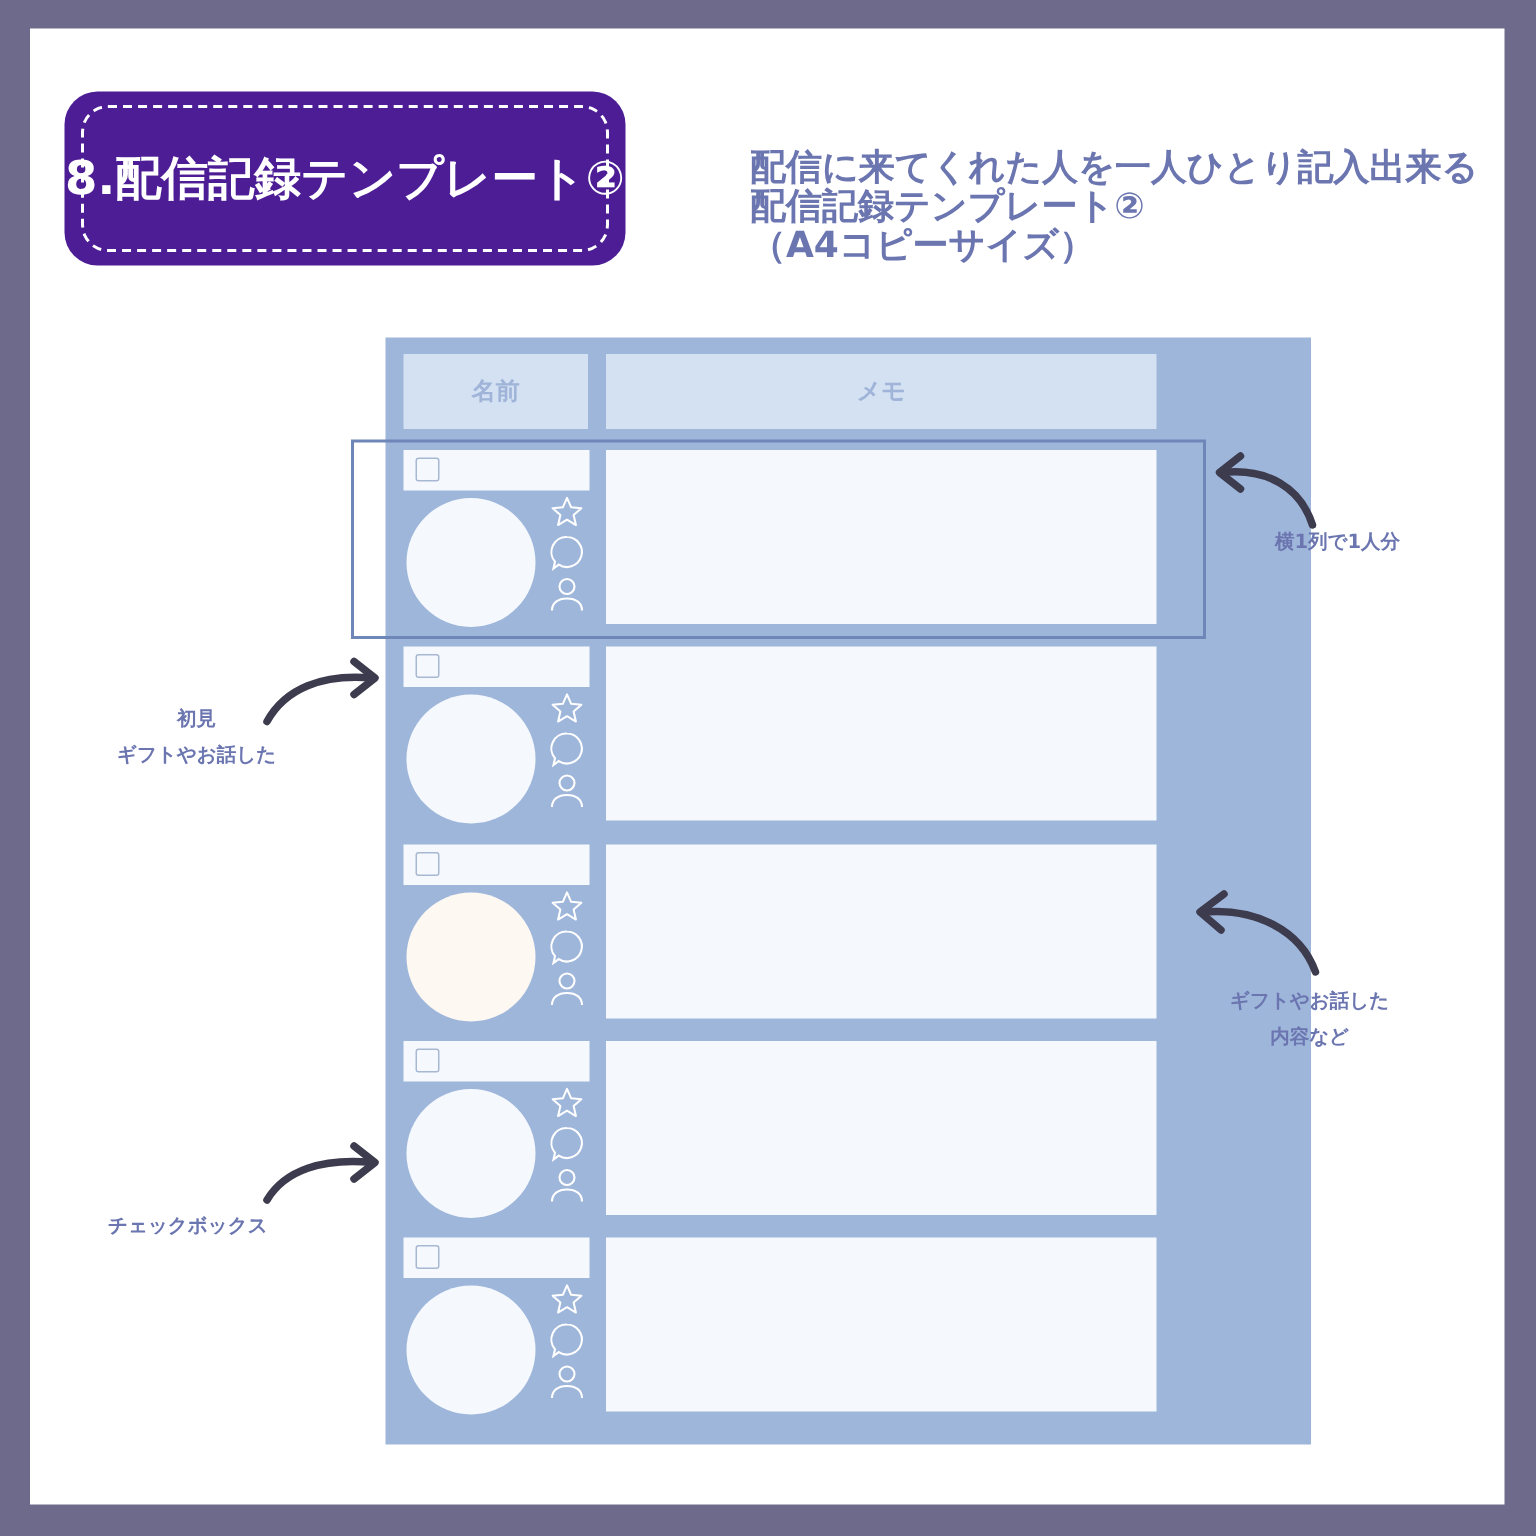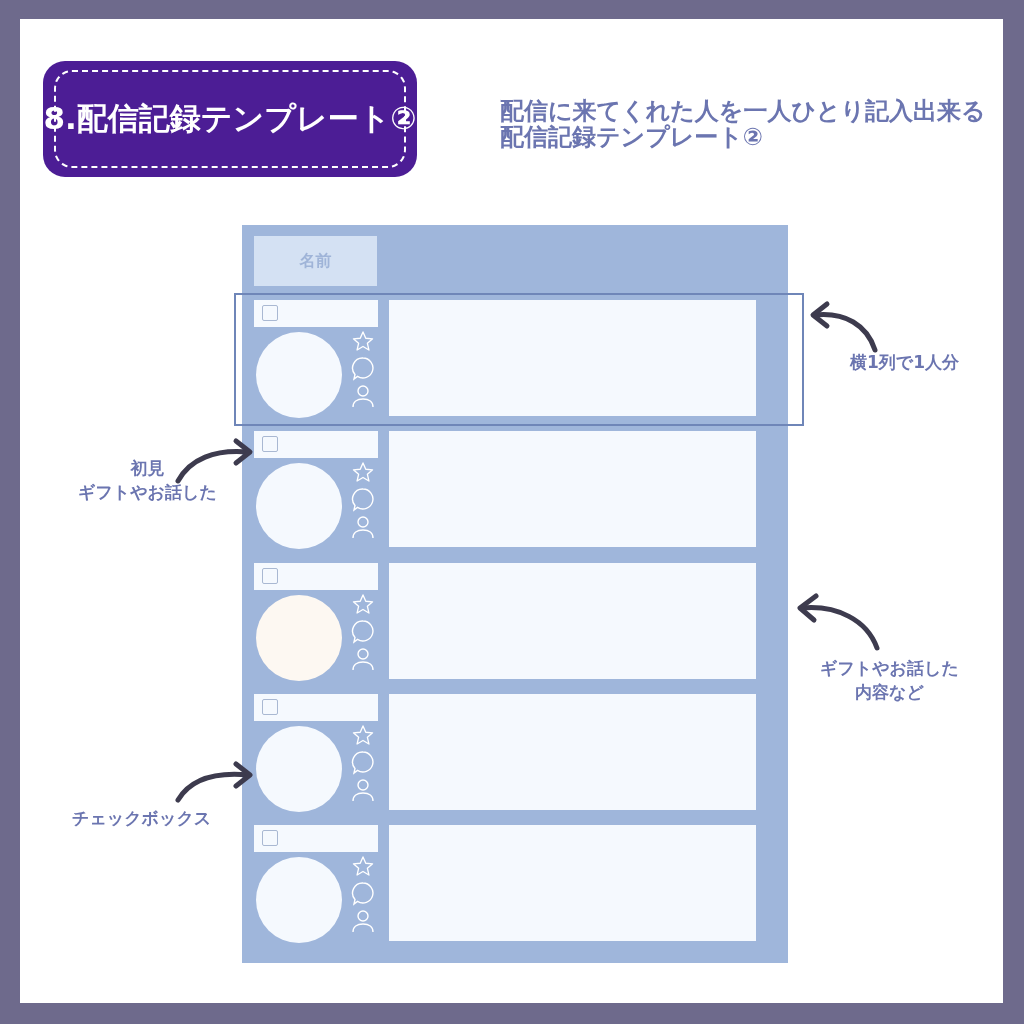--- a/index.html
+++ b/index.html
@@ -5,54 +5,56 @@
   html, body { margin:0; padding:0; }
   body { width:1024px; height:1024px; background:#6e6a8c; position:relative; overflow:hidden;
          font-family:"DejaVu Sans", sans-serif; }
   .paper { position:absolute; left:20px; top:19px; width:983px; height:984px; background:#ffffff; }
   .title-badge { position:absolute; left:43px; top:61px; width:374px; height:116px; background:#4c1d95; border-radius:22px; }
   .title-dash { position:absolute; left:11px; top:9px; right:11px; bottom:9px; border:2px dashed #ffffff; border-radius:18px; }
   .title-text { position:absolute; left:0; right:0; top:0; bottom:0; display:flex; align-items:center; justify-content:center;
                 color:#ffffff; font-weight:bold; font-size:31px; letter-spacing:0px; }
   .subtitle { position:absolute; left:500px; top:80px; color:#6b75b0; font-weight:bold; font-size:24px; line-height:26px;margin-top:18px; }
   .subtitle div { white-space:nowrap; }
-  .table { position:absolute; left:242px; top:225px; width:546px; height:738px; background:#9fb6db; }
+  .table { position:absolute; left:257px; top:225px; width:617px; height:738px; background:#9fb6db; }
   .hcell { position:absolute; top:11px; height:50px; background:#d4e1f3; color:#9fb4d8; font-weight:bold; font-size:16px;
            display:flex; align-items:center; justify-content:center; }
   .hname { left:12px; width:123px; }
   .hmemo { left:147px; width:367px; }
   .row { position:absolute; left:0; width:523px; height:120px; }
   .namebar { position:absolute; left:12px; top:0; width:124px; height:27px; background:#f5f9fe; }
   .chk { position:absolute; left:8px; top:5px; width:16px; height:16px; border:1.5px solid #a9b8d2; border-radius:2px; box-sizing:border-box; }
   .avatar { position:absolute; left:14px; top:32px; width:86px; height:86px; border-radius:50%; background:#f5f9fe; }
   .avatar.warm { background:#fdf8f2; }
   .icons { position:absolute; left:108px; top:30px; width:26px; }
   .icons svg { display:block; margin:0 auto 3px auto; }
   .memo { position:absolute; left:147px; top:0; width:367px; height:116px; background:#f5f9fe; }
   .highlight { position:absolute; left:234px; top:293px; width:570px; height:133px; border:2px solid #6f86b8; box-sizing:border-box; }
-  .note { position:absolute; color:#6b75b0; font-weight:bold; font-size:17px; text-align:center; line-height:24px; white-space:nowrap; }
+  .note { position:absolute; color:#6b75b0; font-weight:bold; font-size:13px; text-align:center; line-height:24px; white-space:nowrap; }
   .arrow { position:absolute; }
 </style>
 </head>
 <body>
 
 <div class="paper"></div>
 
 <div class="title-badge">
   <div class="title-dash"></div>
   <div class="title-text">8.配信記録テンプレート②</div>
 </div>
 
 <div class="subtitle">
   <div>配信に来てくれた人を一人ひとり記入出来る</div>
   <div>配信記録テンプレート②</div>
+  <div>（A4コピーサイズ）</div>
 </div>
 
 <div class="table">
   <div class="hcell hname">名前</div>
+  <div class="hcell hmemo">メモ</div>
 
   <div class="row" style="top:75px">
     <div class="namebar">
         <div class="chk"></div>
       </div>
     <div class="avatar"></div>
     <div class="icons">
       <svg width="24" height="23" viewBox="0 0 24 24">
           <path d="M12 2l2.9 6.6 7.1.6-5.4 4.7 1.6 7-6.2-3.7-6.2 3.7 1.6-7L2 9.2l7.1-.6z" fill="none" stroke="#fff" stroke-width="1.4" stroke-linejoin="round"></path>
         </svg>
@@ -161,21 +163,21 @@
 <svg class="arrow" style="left:792px;top:590px" width="95" height="65" viewBox="0 0 95 65">
   <path d="M85 58 C75 30 45 15 10 18" fill="none" stroke="#3d3b4e" stroke-width="5" stroke-linecap="round"></path>
   <path d="M24 6 L8 18 L22 30" fill="none" stroke="#3d3b4e" stroke-width="5" stroke-linecap="round" stroke-linejoin="round"></path>
 </svg>
 <svg class="arrow" style="left:170px;top:760px" width="85" height="45" viewBox="0 0 85 45">
   <path d="M8 40 C20 20 45 12 78 15" fill="none" stroke="#3d3b4e" stroke-width="5" stroke-linecap="round"></path>
   <path d="M66 4 L80 15 L66 26" fill="none" stroke="#3d3b4e" stroke-width="5" stroke-linecap="round" stroke-linejoin="round"></path>
 </svg>
 
 <div class="note" style="left:850px;top:350px">横1列で1人分</div>
-<div class="note" style="left:78px;top:456px">
+<div class="note" style="left:78px;top:468px">
   <div>初見</div>
   <div>ギフトやお話した</div>
 </div>
 <div class="note" style="left:820px;top:656px">
   <div>ギフトやお話した</div>
   <div>内容など</div>
 </div>
 <div class="note" style="left:72px;top:806px">チェックボックス</div>
 
 </body></html>

